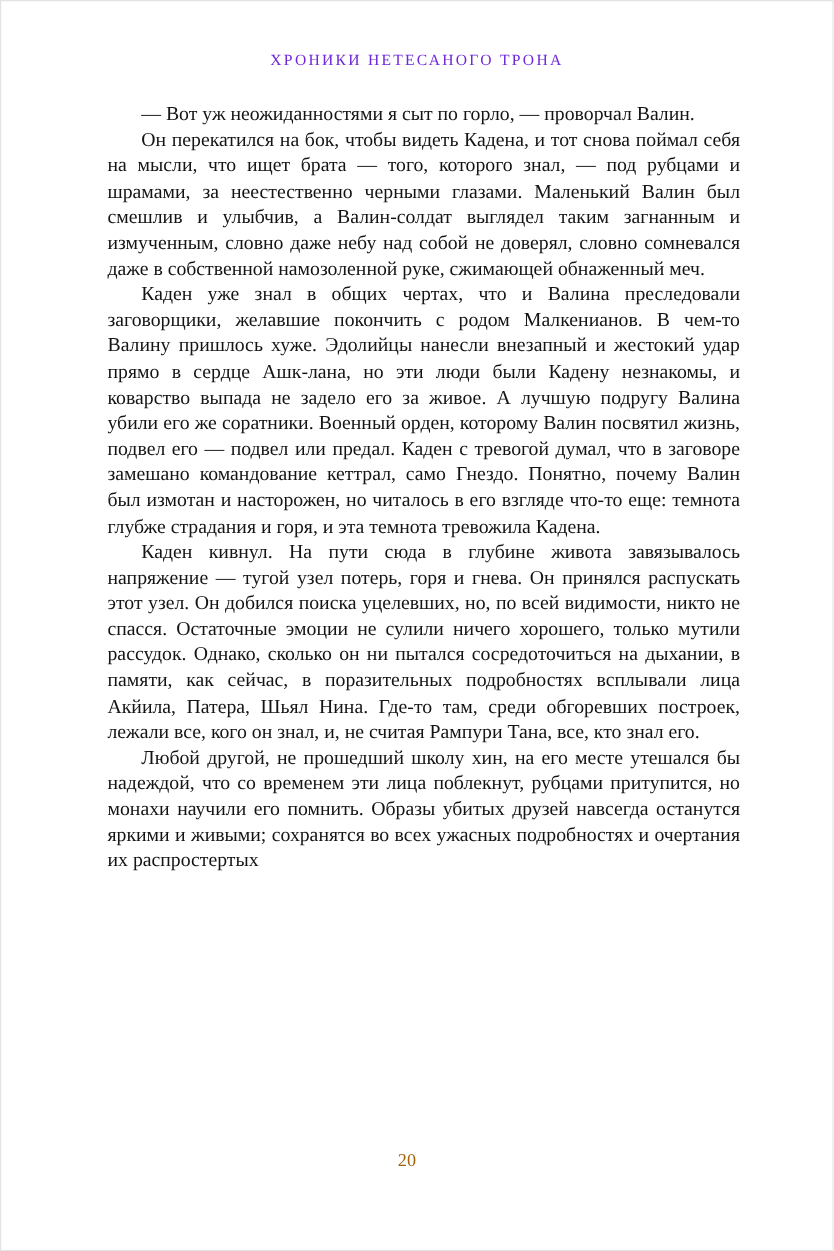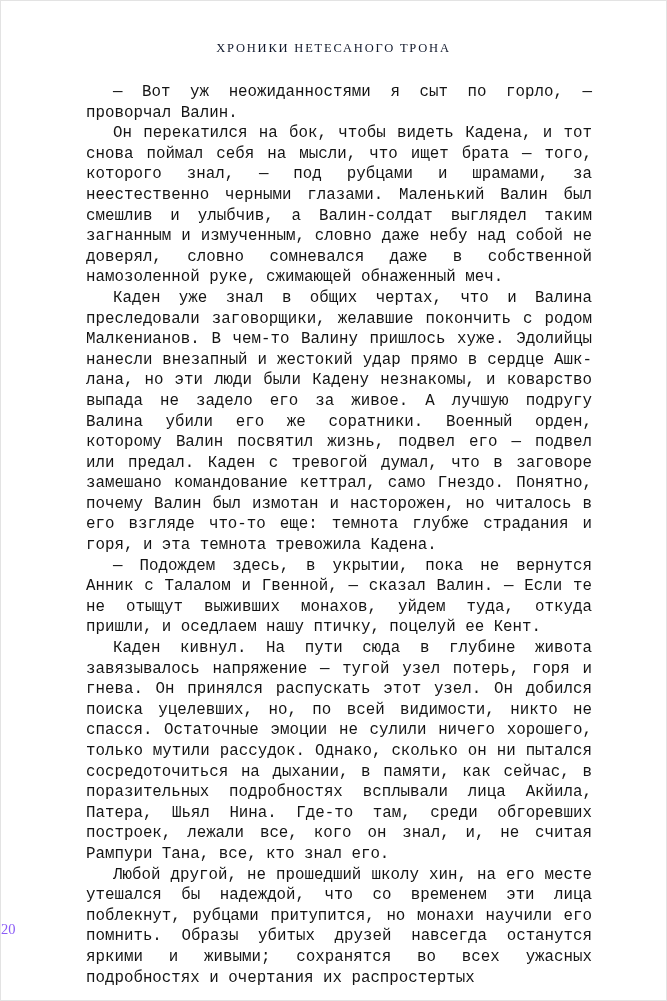--- a/index.html
+++ b/index.html
@@ -20,59 +20,58 @@
     overflow: hidden;
   }
   .running-head {
     position: absolute;
     top: 40px;
     left: 0;
     right: 0;
     text-align: center;
     font-size: 12.5px;
     letter-spacing: 1.8px;
-    color: #0f172a;
+    color: #6d28d9;
     font-weight: normal;
   }
   .text-block {
     position: absolute;
     top: 81px;
     left: 85px;
     width: 506px;
     text-align: justify;
     font-size: 15.8px;
     line-height: 20.6px;
     color: #141414;
-    font-family: Liberation Mono, monospace;
   }
   .text-block p {
     margin: 0;
     padding: 0;
     text-indent: 27px;
   }
   .page-number {
     position: absolute;
     top: 920px;
     left: 0;
     right: 16px;
+    text-align: center;
     font-size: 14.5px;
-    color: #8b5cf6;
+    color: #a16207;
   }
 </style>
 </head>
 <body>
 
 <div class="page">
 
   <div class="running-head">ХРОНИКИ НЕТЕСАНОГО ТРОНА</div>
 
   <main class="text-block">
     <p>— Вот уж неожиданностями я сыт по горло, — проворчал Валин.</p>
     <p>Он перекатился на бок, чтобы видеть Кадена, и тот снова поймал себя на мысли, что ищет брата — того, которого знал, — под рубцами и шрамами, за неестественно черными глазами. Маленький Валин был смешлив и улыбчив, а Валин-солдат выглядел таким загнанным и измученным, словно даже небу над собой не доверял, словно сомневался даже в собственной намозоленной руке, сжимающей обнаженный меч.</p>
     <p>Каден уже знал в общих чертах, что и Валина преследовали заговорщики, желавшие покончить с родом Малкенианов. В чем-то Валину пришлось хуже. Эдолийцы нанесли внезапный и жестокий удар прямо в сердце Ашк-лана, но эти люди были Кадену незнакомы, и коварство выпада не задело его за живое. А лучшую подругу Валина убили его же соратники. Военный орден, которому Валин посвятил жизнь, подвел его — подвел или предал. Каден с тревогой думал, что в заговоре замешано командование кеттрал, само Гнездо. Понятно, почему Валин был измотан и насторожен, но читалось в его взгляде что-то еще: темнота глубже страдания и горя, и эта темнота тревожила Кадена.</p>
-    <p>— Подождем здесь, в укрытии, пока не вернутся Анник с Талалом и Гвенной, — сказал Валин. — Если те не отыщут выживших монахов, уйдем туда, откуда пришли, и оседлаем нашу птичку, поцелуй ее Кент.</p>
     <p>Каден кивнул. На пути сюда в глубине живота завязывалось напряжение — тугой узел потерь, горя и гнева. Он принялся распускать этот узел. Он добился поиска уцелевших, но, по всей видимости, никто не спасся. Остаточные эмоции не сулили ничего хорошего, только мутили рассудок. Однако, сколько он ни пытался сосредоточиться на дыхании, в памяти, как сейчас, в поразительных подробностях всплывали лица Акйила, Патера, Шьял Нина. Где-то там, среди обгоревших построек, лежали все, кого он знал, и, не считая Рампури Тана, все, кто знал его.</p>
     <p>Любой другой, не прошедший школу хин, на его месте утешался бы надеждой, что со временем эти лица поблекнут, рубцами притупится, но монахи научили его помнить. Образы убитых друзей навсегда останутся яркими и живыми; сохранятся во всех ужасных подробностях и очертания их распростертых</p>
   </main>
 
   <div class="page-number">20</div>
 
 </div>
 
 </body></html>

